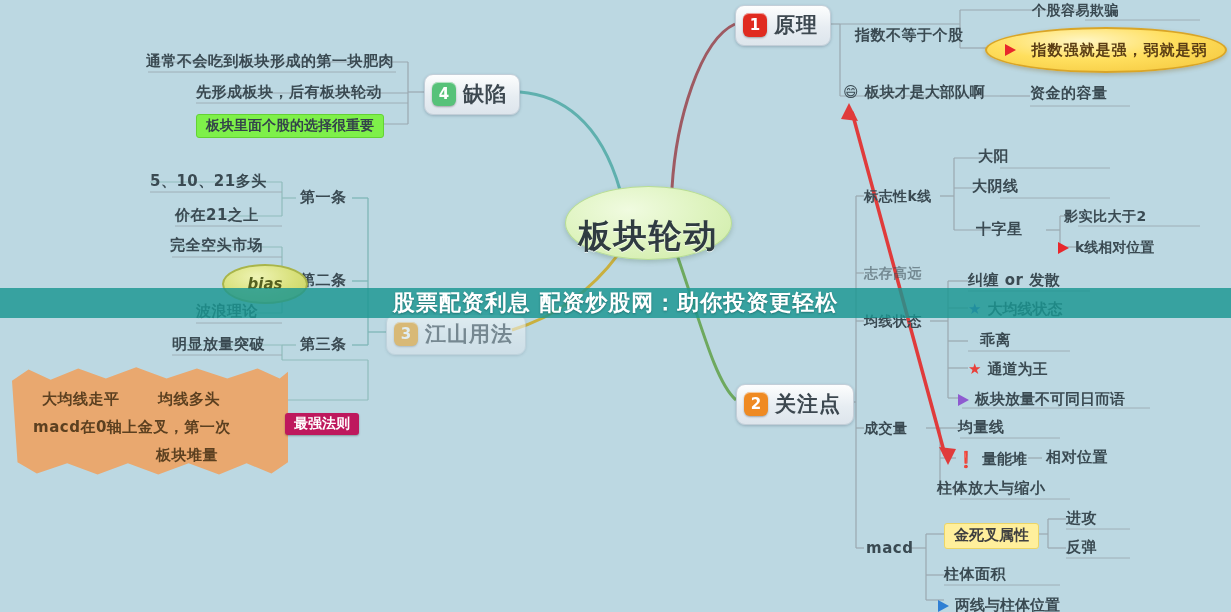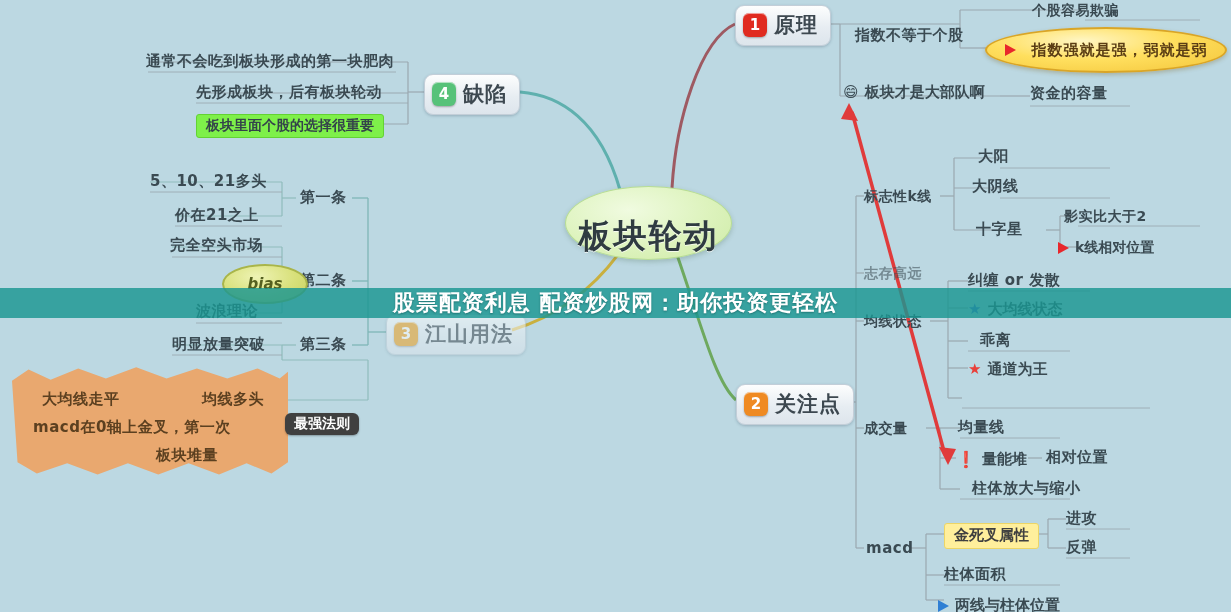--- a/index.html
+++ b/index.html
@@ -62,21 +62,21 @@
   .chip{
     position:absolute;
     padding:3px 9px 4px;
     border-radius:3px;
     font-weight:bold;
     white-space:nowrap;
     line-height:1.1;
   }
   .chip-green{background:#7ef04a;color:#34434a;border:1px solid #63d234;font-size:14px;}
   .chip-yellow{background:#ffef9c;color:#404040;border:1px solid #ecd566;font-size:15px;}
-  .chip-red{background:#404040;color:#fff;font-size:14px;box-shadow:0 1px 2px rgba(0,0,0,.3);border-radius:6px;}
+  .chip-red{background:#be185d;color:#fff;font-size:14px;box-shadow:0 1px 2px rgba(0,0,0,.3);}
 
   
   .ell-yellow{
     position:absolute;
     display:flex;align-items:center;justify-content:center;gap:16px;
     border-radius:50%;
     background:radial-gradient(ellipse at 40% 28%, #fff6c4 0%, #ffdf5e 45%, #f3c53a 100%);
     border:2px solid #d9a527;
     box-shadow:0 2px 4px rgba(120,90,20,.3);
     color:#5a3d14;font-weight:bold;font-size:15px;letter-spacing:1px;
@@ -314,21 +314,21 @@
   </div>
   <div class="node t15" style="left:196px;top:304px;">波浪理论</div>
 
   <div class="node t15" style="left:172px;top:337px;text-align:center;">明显放量突破</div>
 
   <div class="burst" style="left:12px;top:365px;width:276px;height:113px;
               clip-path:polygon(0% 14%, 6% 4%, 14% 13%, 24% 3%, 34% 12%, 45% 2%, 56% 12%, 67% 3%, 78% 12%, 89% 3%, 97% 12%, 100% 6%,
                                 100% 86%, 94% 96%, 85% 87%, 75% 97%, 64% 87%, 53% 97%, 42% 87%, 31% 97%, 20% 87%, 9% 96%, 2% 86%);">
   </div>
   <div class="node t15" style="left:42px;top:392px;color:#5c4020;">大均线走平</div>
-  <div class="node t15" style="left:158px;top:392px;color:#5c4020;margin-left:44px;">均线多头</div>
+  <div class="node t15" style="left:158px;top:392px;color:#5c4020;">均线多头</div>
   <div class="node t15" style="left:33px;top:420px;color:#5c4020;">macd在0轴上金叉，第一次</div>
   <div class="node t15" style="left:156px;top:448px;color:#5c4020;">板块堆量</div>
   <div class="chip chip-red" style="left:285px;top:413px;">最强法则</div>
 
   <div class="topic" style="left:736px;top:384px;">
     <span class="badge" style="background:#ef8a22;">
       <span>2</span>
     </span>
     <span class="lbl">关注点</span>
   </div>
@@ -349,29 +349,33 @@
   <div class="node t15" style="left:968px;top:273px;">纠缠 or 发散</div>
   <div class="icon-node t15" style="left:968px;top:300px;">
     <span class="star" style="color:#4a6fd8;">★</span>
     <span>大均线状态</span>
   </div>
   <div class="node t15" style="left:932px;top:333px;margin-left:48px;">乖离</div>
   <div class="icon-node t15" style="left:968px;top:360px;">
     <span class="star" style="color:#e8403a;">★</span>
     <span>通道为王</span>
   </div>
+  <div class="icon-node t15" style="left:958px;top:390px;">
+    <span class="ico tri tri-purple"></span>
+    <span>板块放量不可同日而语</span>
+  </div>
 
   <div class="node t14" style="left:864px;top:421px;">成交量</div>
   <div class="node t15" style="left:958px;top:420px;">均量线</div>
   <div class="icon-node t15" style="left:956px;top:450px;">
     <span class="bang">❗</span>
     <span>量能堆</span>
   </div>
   <div class="node t15" style="left:1046px;top:450px;">相对位置</div>
-  <div class="node t15" style="left:972px;top:481px;">柱体放大与缩小</div>
+  <div class="node t15" style="left:937px;top:481px;">柱体放大与缩小</div>
 
   <div class="node t15" style="left:866px;top:541px;">macd</div>
   <div class="chip chip-yellow" style="left:944px;top:523px;">金死叉属性</div>
   <div class="node t15" style="left:1066px;top:511px;">进攻</div>
   <div class="node t15" style="left:1066px;top:540px;">反弹</div>
   <div class="node t15" style="left:944px;top:567px;">柱体面积</div>
   <div class="icon-node t15" style="left:938px;top:596px;">
     <span class="ico tri tri-blue"></span>
     <span>两线与柱体位置</span>
   </div>

